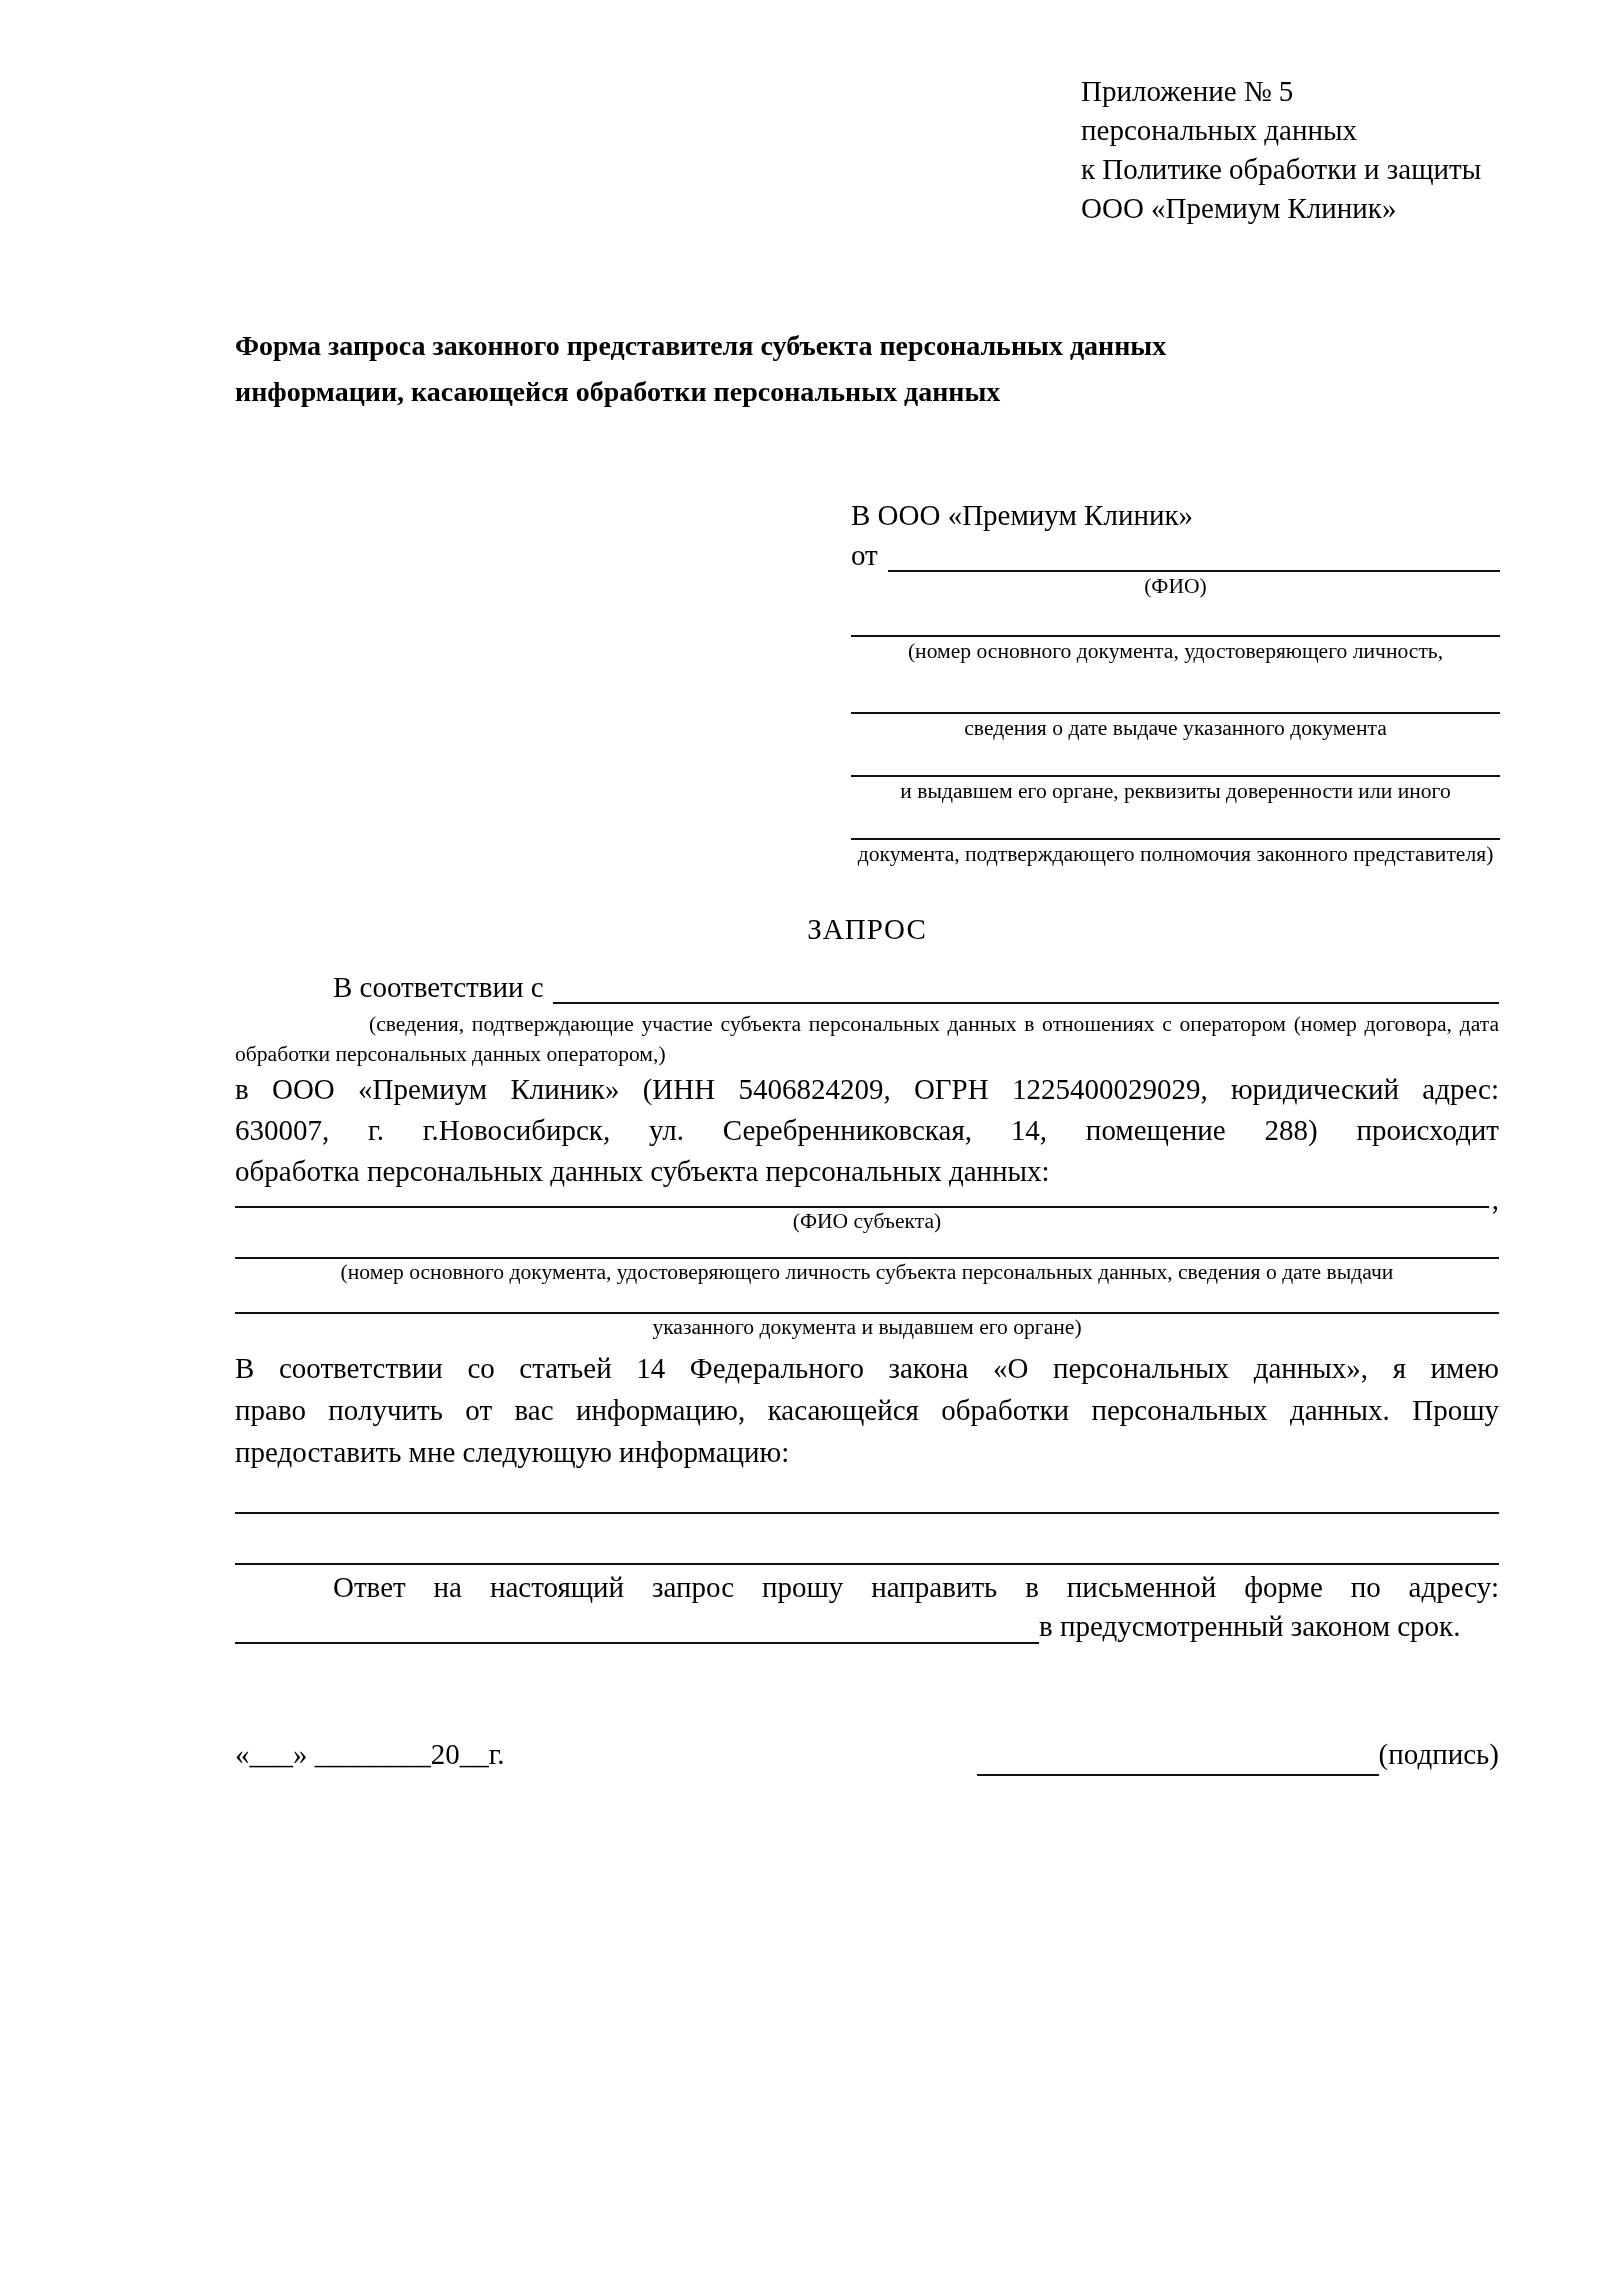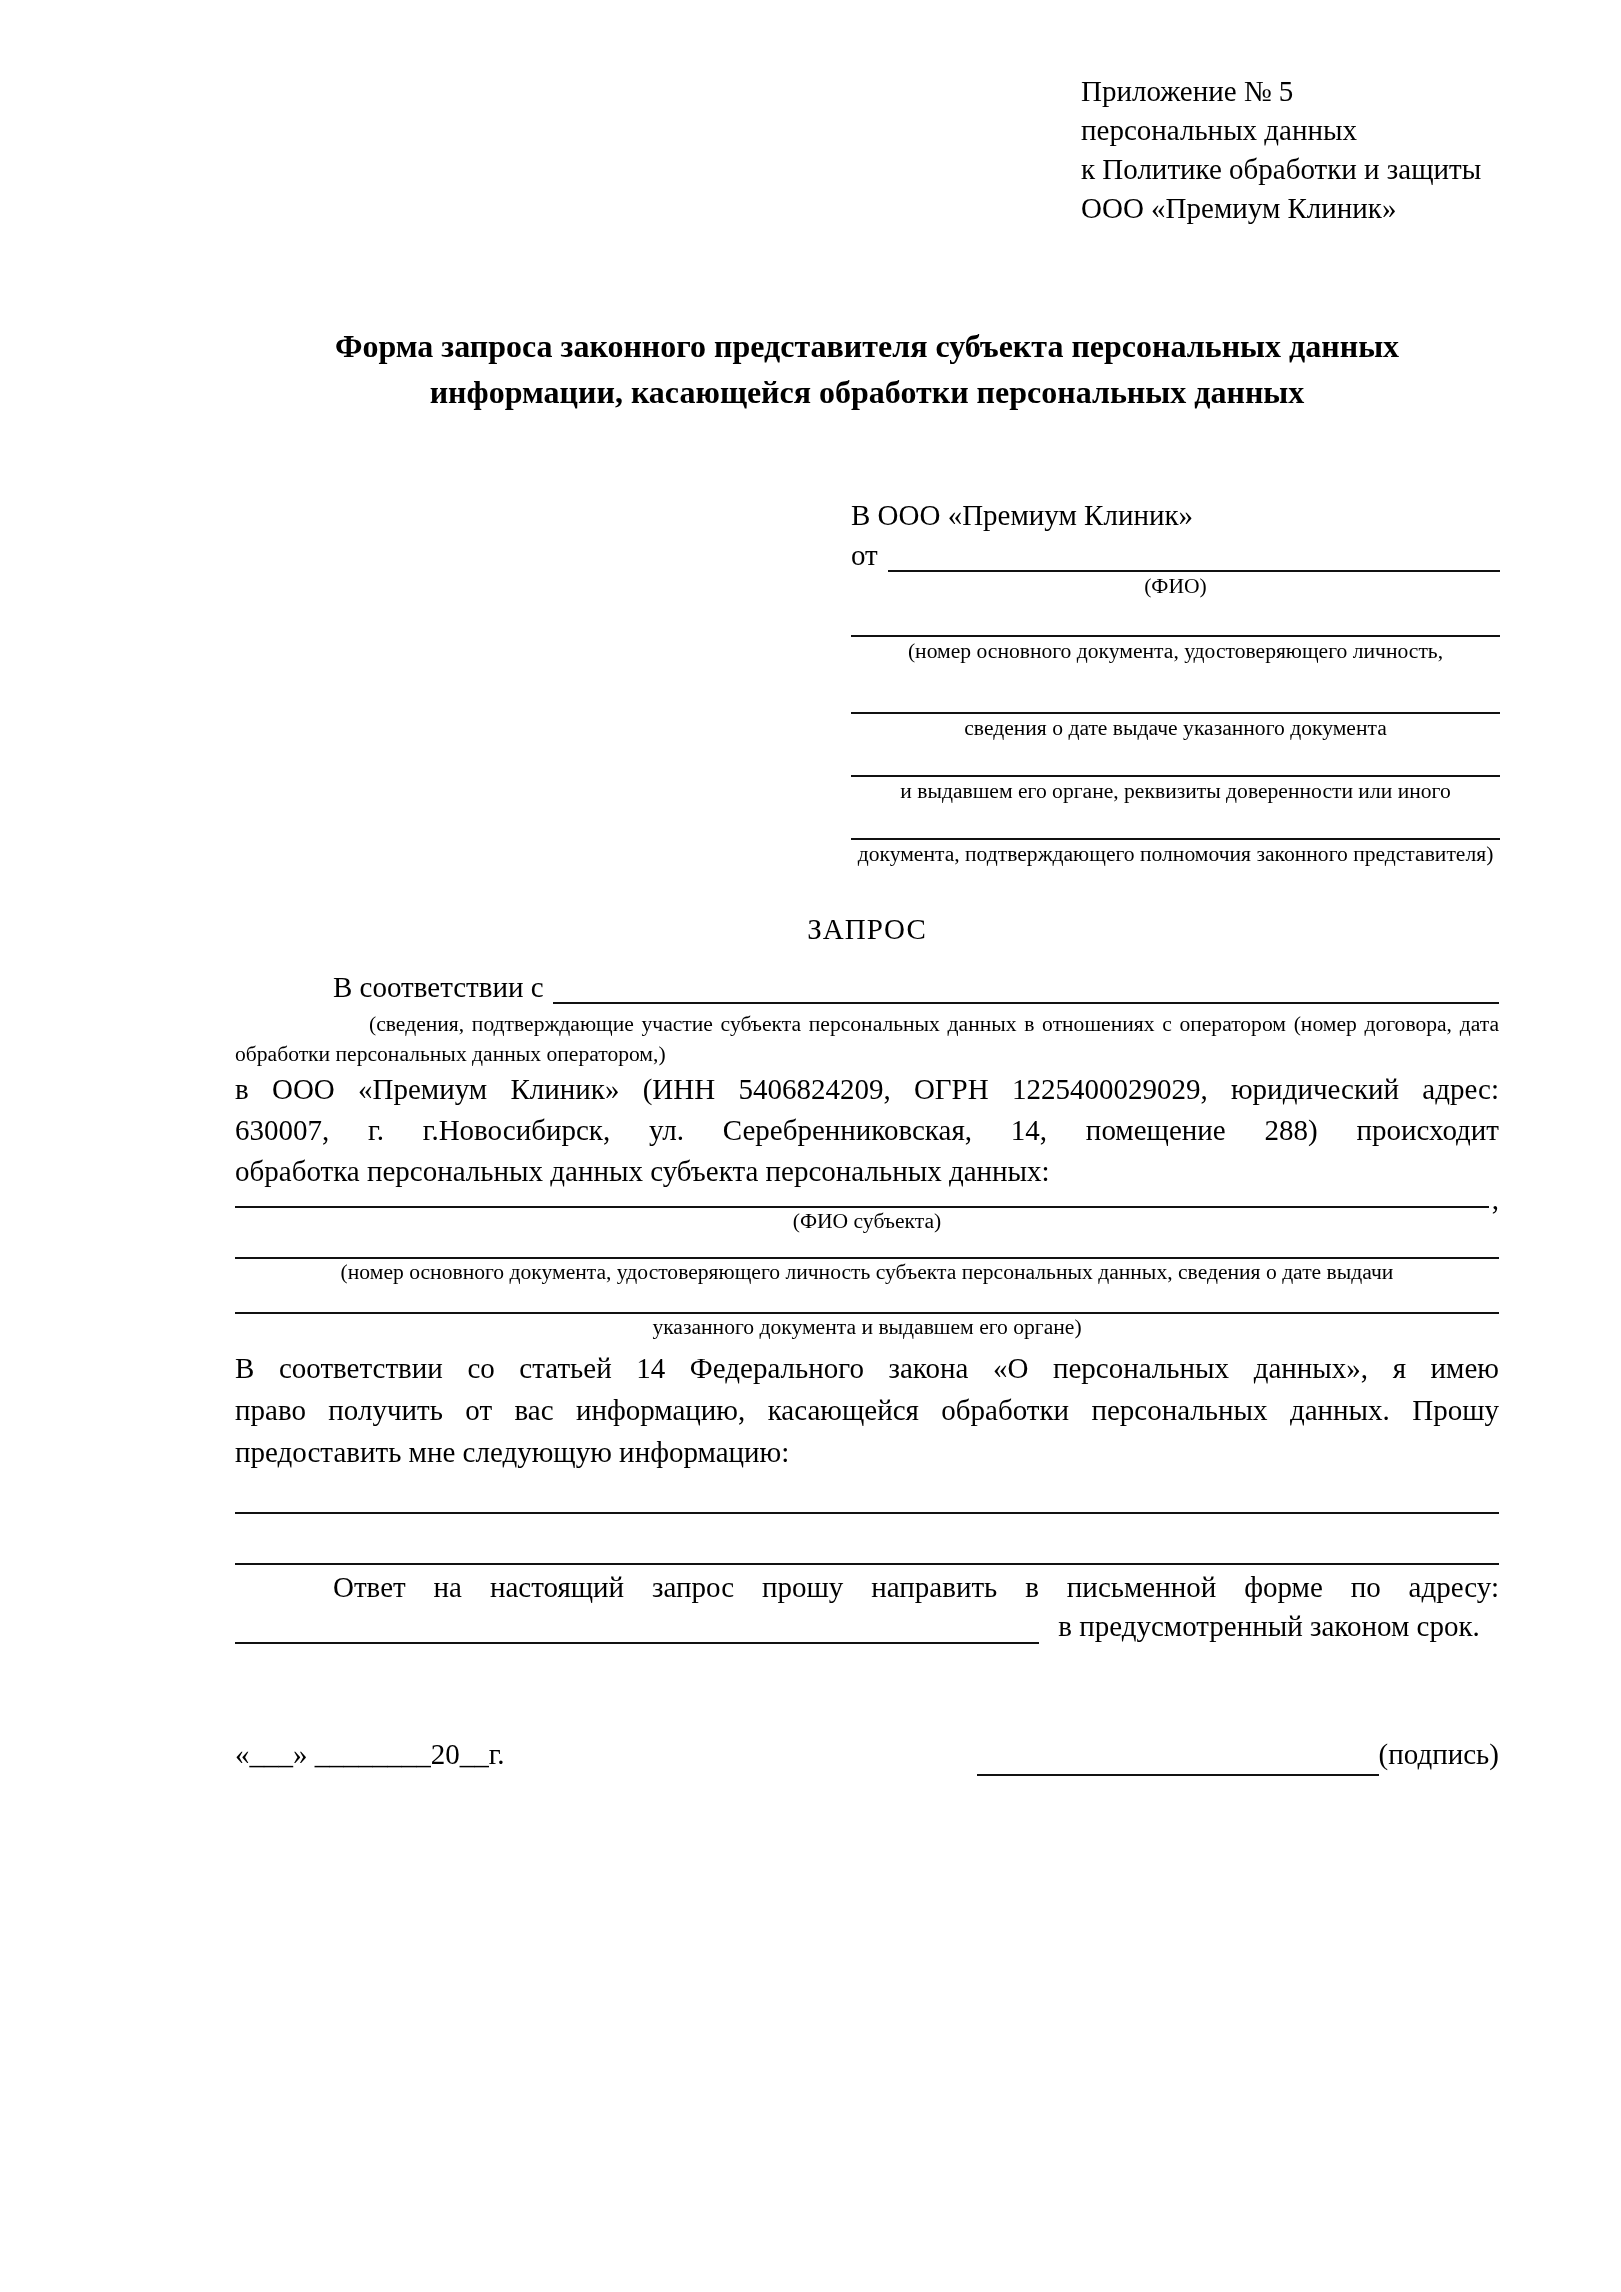--- a/index.html
+++ b/index.html
@@ -16,21 +16,21 @@
     width: 1264px;
     padding-top: 72px;
     box-sizing: content-box;
   }
   .fill { border-bottom: 2.9px solid #111; }
 
   
   .appendix { margin-left: 846px; font-size: 29px; line-height: 39px; }
 
   
-  .title { margin-top: 95px; text-align: center; font-weight: 700; font-size: 32px; line-height: 46px; }
+  .title { margin-top: 95px; font-weight: 700; font-size: 28px; line-height: 46px; }
 
   
   .addr { margin-left: 616px; width: 649px; margin-top: 79px; font-size: 29px; }
   .addr-to { line-height: 43px; }
   .addr-from { display: flex; align-items: flex-end; height: 35px; }
   .addr-from .flabel { flex: 0 0 auto; }
   .addr-from .fill { flex: 1 1 auto; margin-left: 9.8px; }
   .cap { font-size: 21.6px; text-align: center; line-height: 29px; }
   .g1 { height: 34px; }
   .g2 { height: 46px; }
@@ -60,21 +60,21 @@
   .cap28 { font-size: 21.6px; text-align: center; line-height: 27.4px; }
   .doc-fill1 { height: 21.6px; }
   .doc-fill2 { height: 25.5px; }
 
   .blank1 { height: 39px; }
   .blank2 { height: 49px; }
 
   .reply1 { font-size: 29px; line-height: 44px; text-indent: 98px; }
   .reply2 { display: flex; align-items: flex-end; height: 35px; font-size: 29px; }
   .reply2 .fill { flex: 0 0 804px; }
-  .reply2 .deadline { flex: 1 1 auto; text-align: center; line-height: 35px; margin-top: 21px; }
+  .reply2 .deadline { flex: 1 1 auto; text-align: left; line-height: 35px; margin-top: 21px; }
 
   .sigrow { display: flex; justify-content: space-between; align-items: flex-end; margin-top: 88px; font-size: 29px; line-height: 44px; }
   .sig-right { display: flex; align-items: flex-end; }
   .sig-fill { width: 402px; height: 33px; }
   .sig-cap { flex: 0 0 auto; }
 </style>
 </head>
 <body>
 
 <div class="doc">

